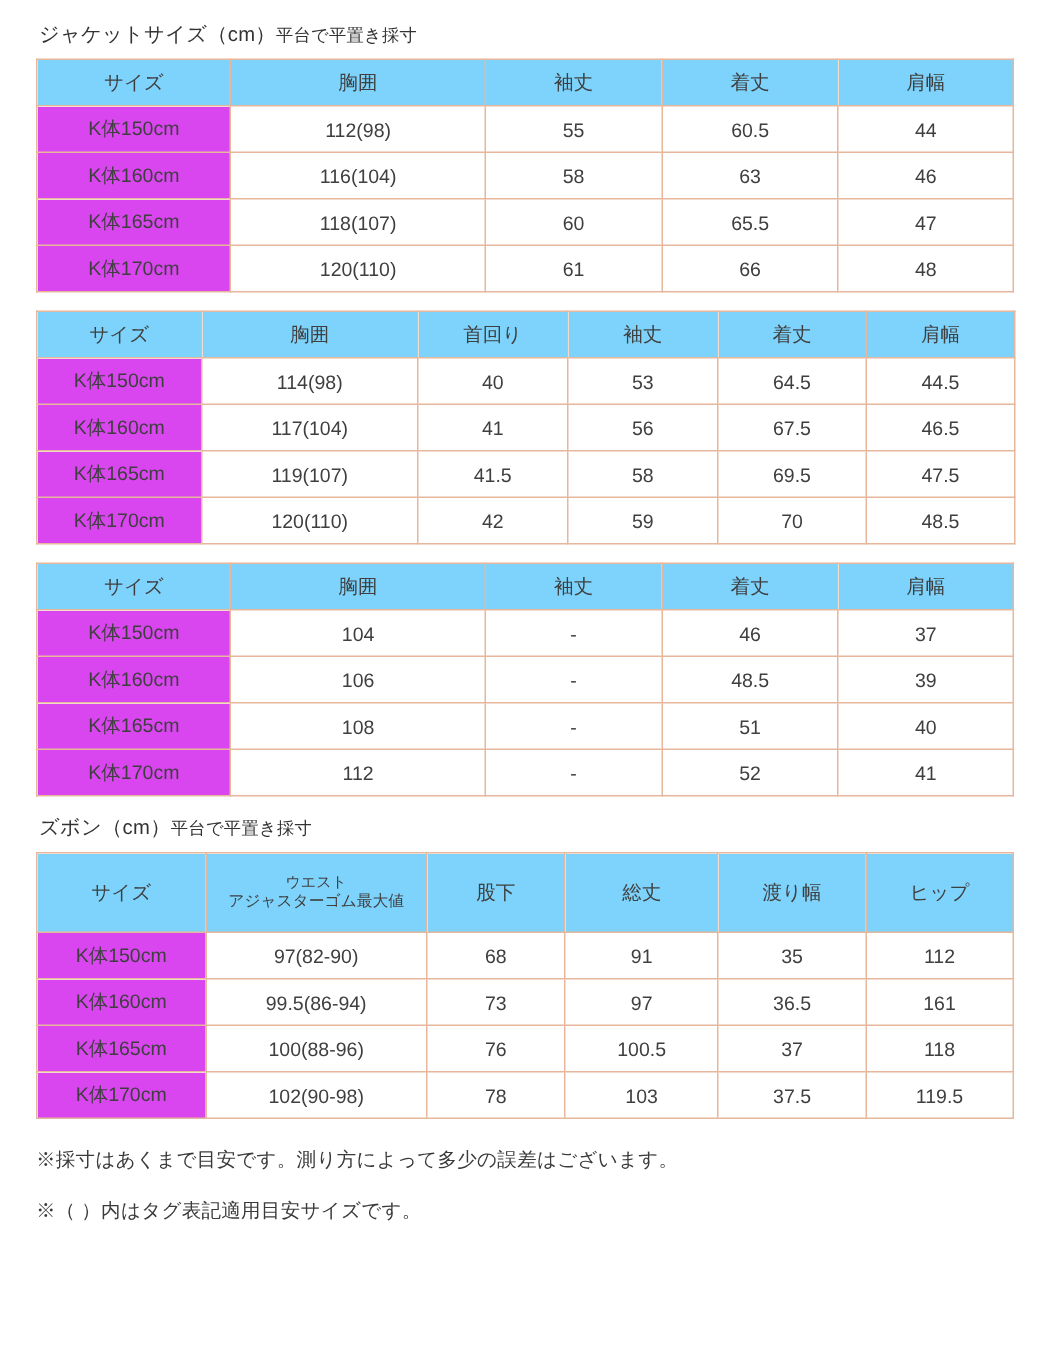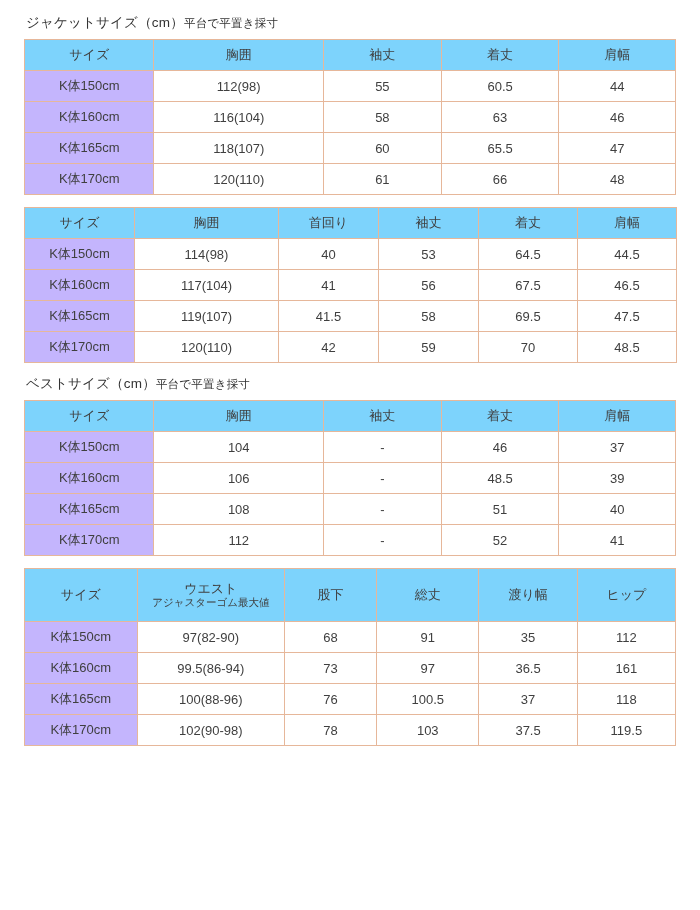--- a/index.html
+++ b/index.html
@@ -48,28 +48,28 @@
     background: #ffffff;
     overflow: hidden;
     white-space: nowrap;
   }
   thead th {
     background: #7dd3fc;
     font-weight: normal;
     color: #3f3f3f;
   }
   tbody td.sizecell {
-    background: #c4b5fd;
+    background: #d946ef;
   }
   .th-two {
     line-height: 1.15;
   }
   .th-two .big {
     display: block;
-    font-size: 13px;
+    font-size: 10px;
   }
   .th-two .small {
     display: block;
     font-size: 10.5px;
   }
   .notes {
     margin-top: 18px;
   }
   .note {
     font-size: 13px;
@@ -186,21 +186,20 @@
           <td>42</td>
           <td>59</td>
           <td>70</td>
           <td>48.5</td>
         </tr>
       </tbody>
     </table>
   </div>
 
   <div class="section">
-    <div class="section-title"><span>ベストサイズ（cm）</span><span class="sub">平台で平置き採寸</span></div>
     <table>
       <colgroup>
         <col style="width:110px">
           <col style="width:144px">
           <col style="width:100px">
           <col style="width:100px">
           <col style="width:99px">
       </colgroup>
       <thead>
         <tr>
@@ -238,20 +237,21 @@
           <td>112</td>
           <td>-</td>
           <td>52</td>
           <td>41</td>
         </tr>
       </tbody>
     </table>
   </div>
 
   <div class="section">
+    <div class="section-title"><span>ズボン（cm）</span><span class="sub">平台で平置き採寸</span></div>
     <table>
       <colgroup>
         <col style="width:110px">
           <col style="width:144px">
           <col style="width:90px">
           <col style="width:100px">
           <col style="width:96px">
           <col style="width:96px">
       </colgroup>
       <thead>
@@ -297,14 +297,18 @@
           <td>102(90-98)</td>
           <td>78</td>
           <td>103</td>
           <td>37.5</td>
           <td>119.5</td>
         </tr>
       </tbody>
     </table>
   </div>
 
+  <div class="notes">
+    <div class="note">※採寸はあくまで目安です。測り方によって多少の誤差はございます。</div>
+    <div class="note">※（ ）内はタグ表記適用目安サイズです。</div>
+  </div>
 
 </div>
 
 </body></html>

